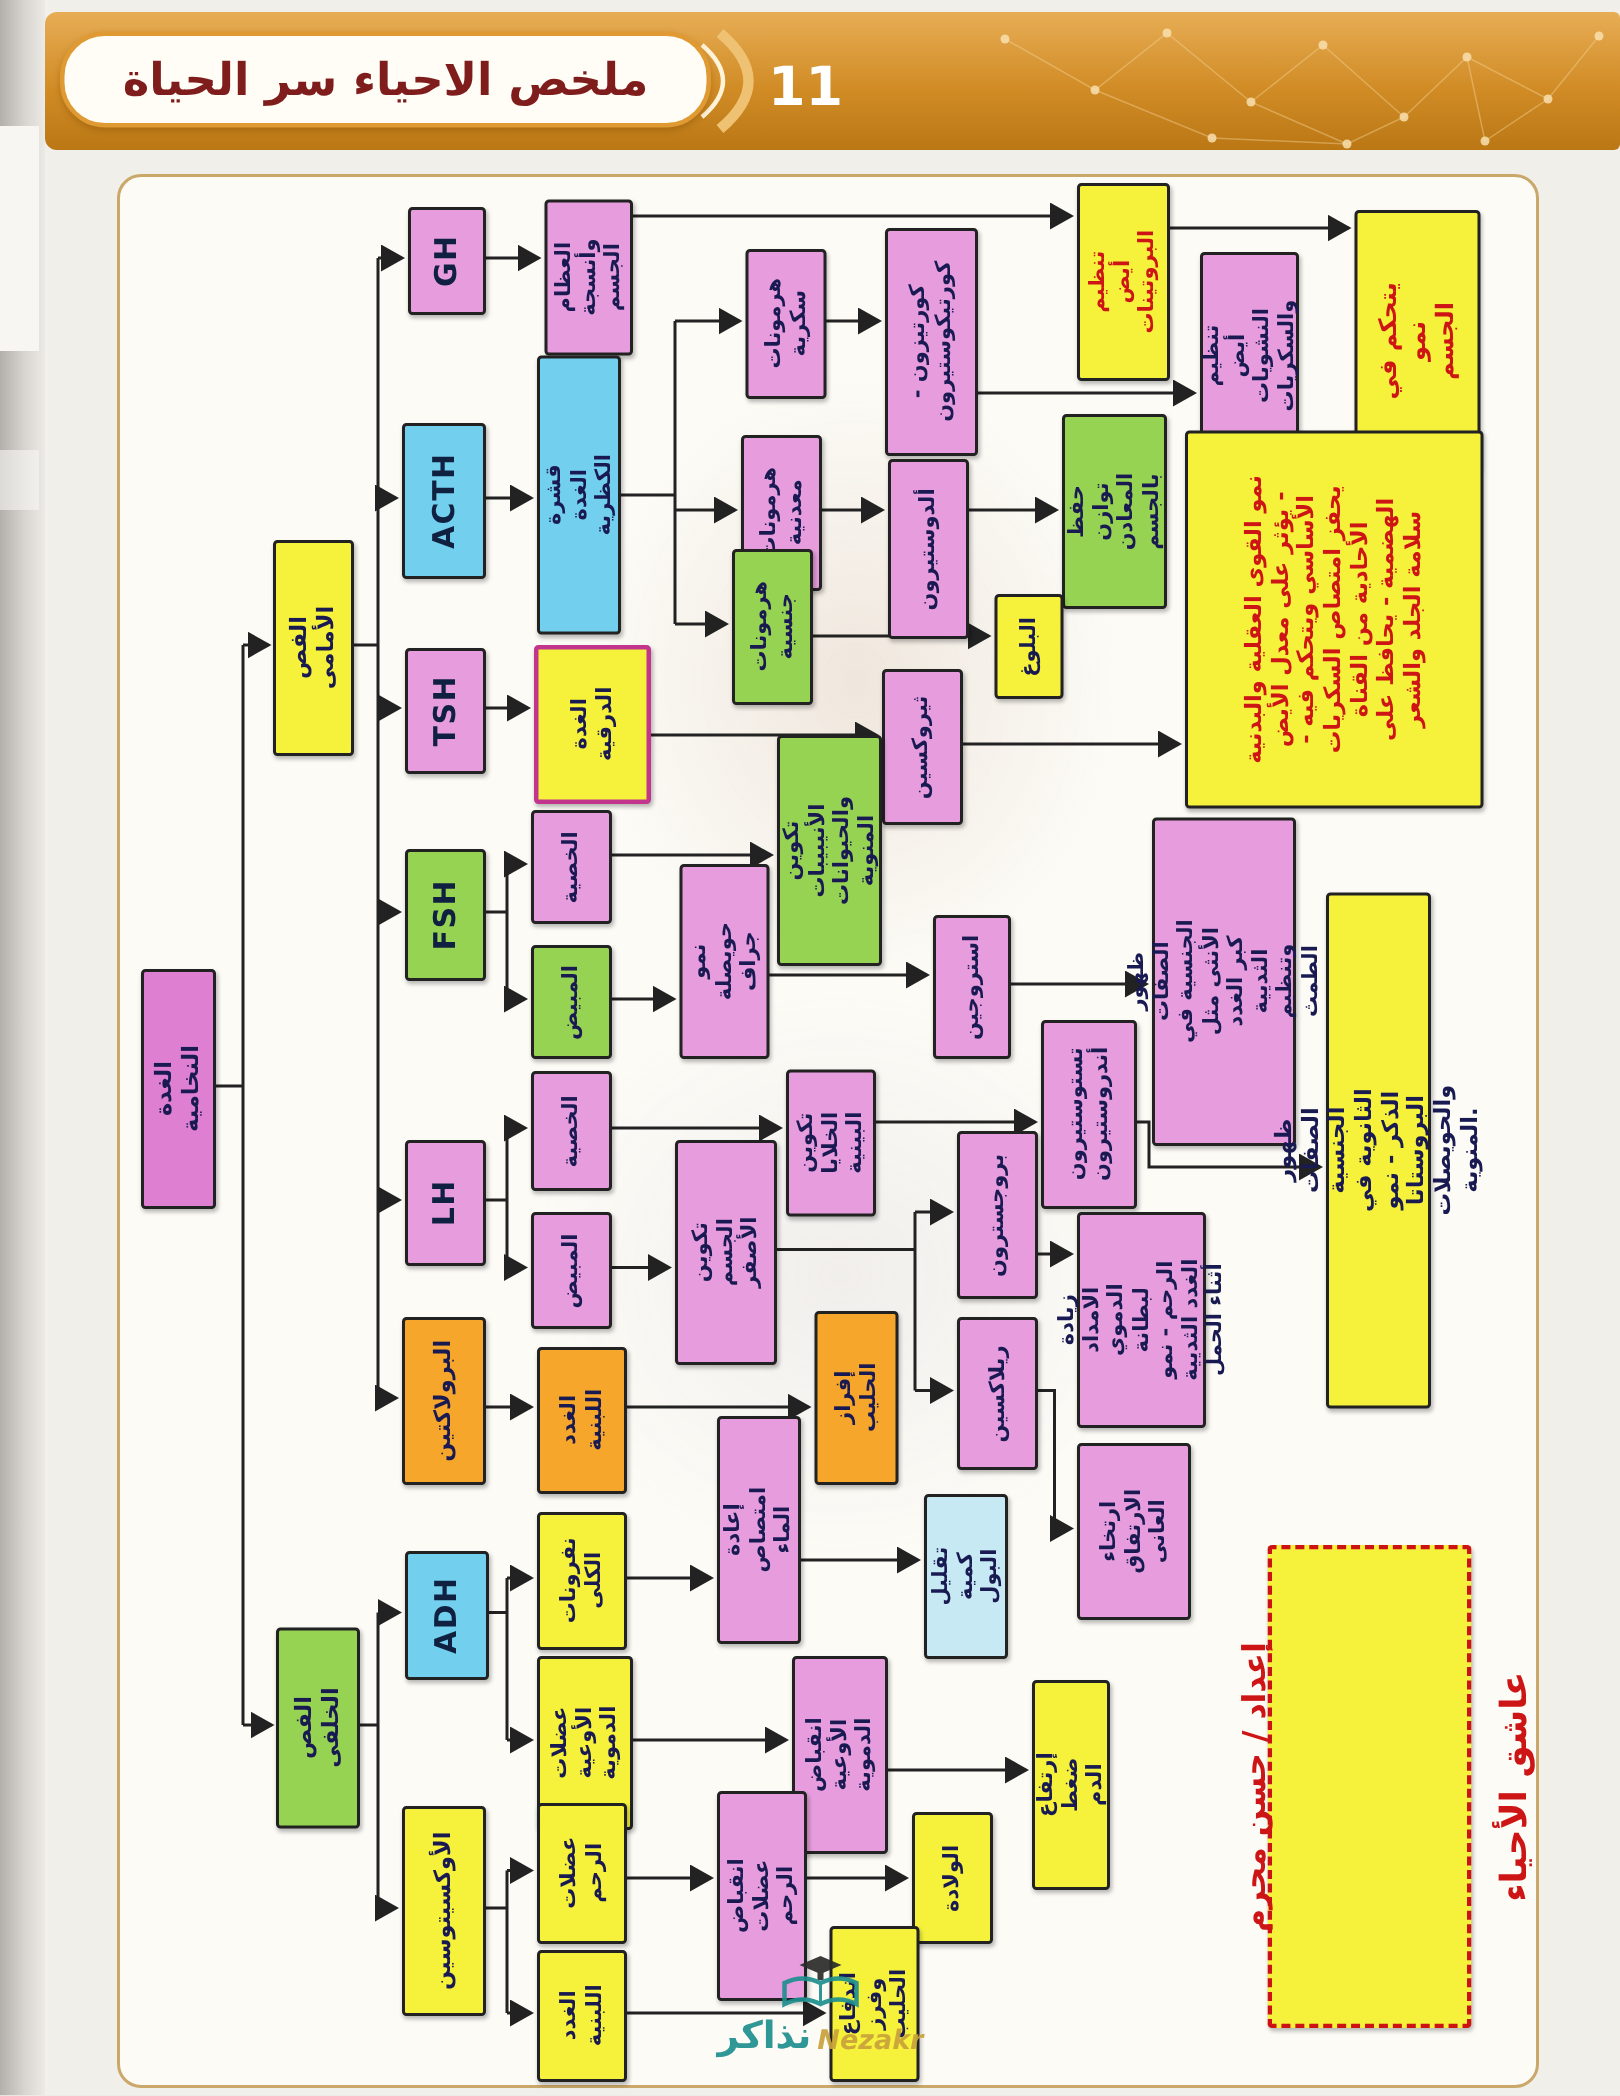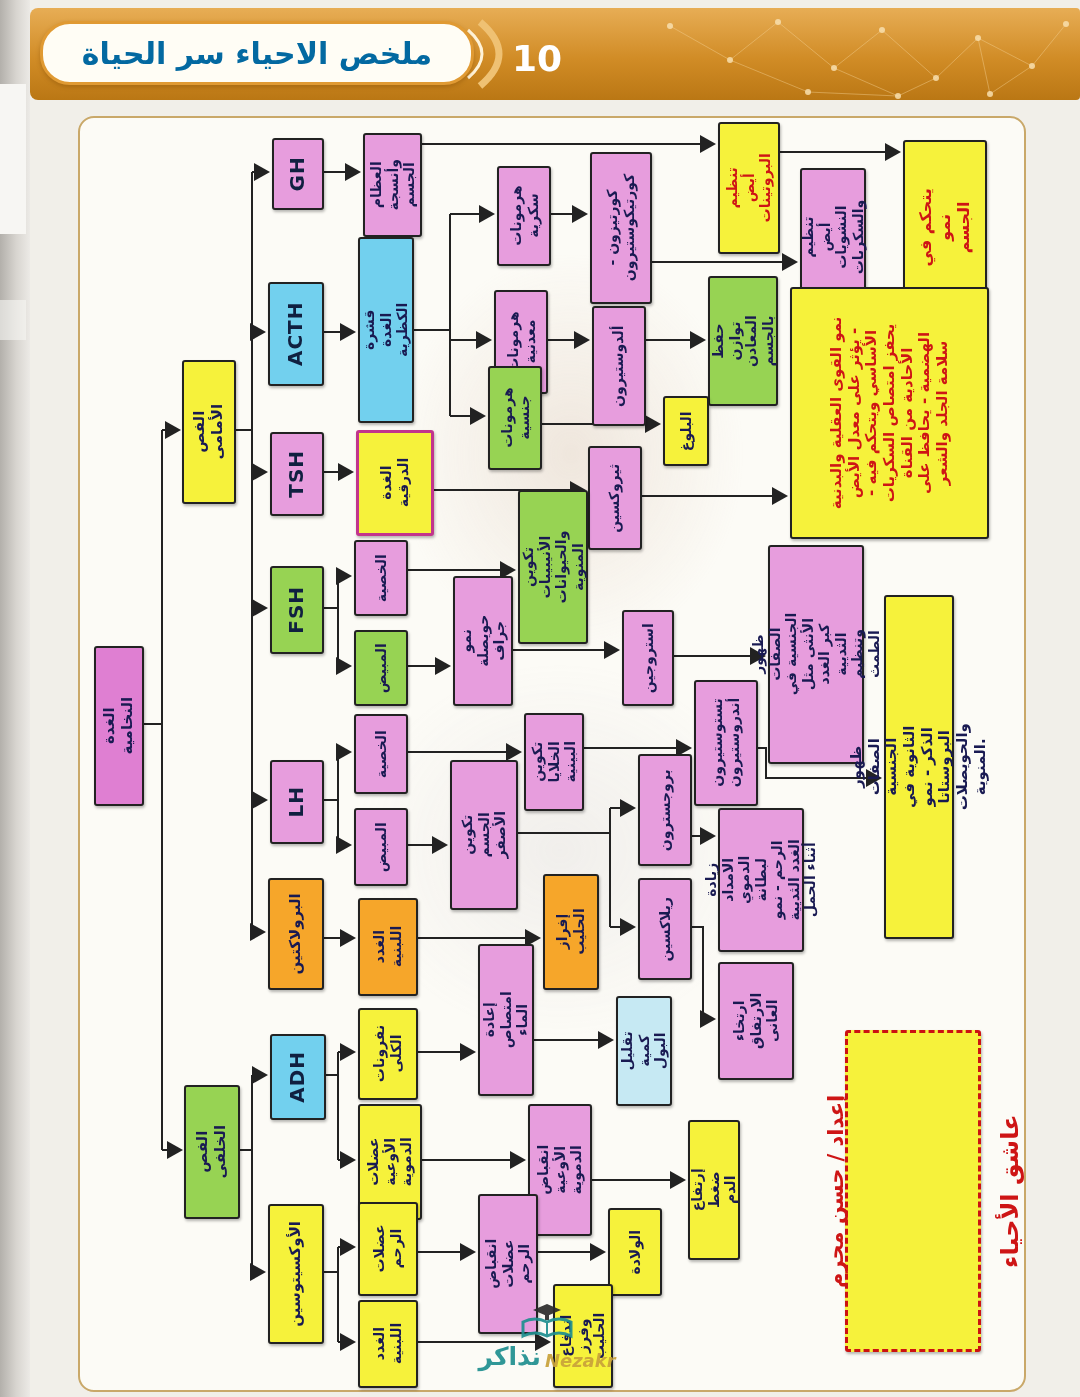--- a/index.html
+++ b/index.html
@@ -2,21 +2,21 @@
 <html><head>
 <meta charset="utf-8">
 <style>
   html,body{margin:0;padding:0;background:#e7e6e2;}
   .page{position:relative;width:1080px;height:1397px;background:#f1efe9;font-family:"DejaVu Sans",sans-serif;overflow:hidden;}
   .scan-strip{position:absolute;left:0;top:0;width:30px;height:100%;background:linear-gradient(90deg,#b3b0ab,#d8d5d0 55%,#eceae6);z-index:0;}
   .scan-strip .tear{position:absolute;left:0;width:26px;background:#f7f6f3;}
   
   .banner{position:absolute;left:30px;top:8px;width:1050px;height:92px;background:linear-gradient(180deg,#e7ad55 0%,#d18c26 55%,#ba7714 100%);border-radius:8px 4px 4px 8px;z-index:2;}
   .title-pill{position:absolute;left:10px;top:13px;width:428px;height:58px;background:#fffdf5;border:3px solid #e09a33;border-radius:30px;display:flex;align-items:center;justify-content:center;box-shadow:0 2px 4px rgba(120,70,0,.35);}
-  .title-pill span{color:#0369a1;font-size:30px;font-weight:bold;white-space:nowrap;}
+  .title-pill span{color:#7f1d1d;font-size:30px;font-weight:bold;white-space:nowrap;}
   .page-num{position:absolute;left:482px;top:30px;color:#ffffff;font-size:36px;font-weight:bold;}
   .pattern{position:absolute;left:0;top:0;}
   
   .card{position:absolute;left:78px;top:116px;width:944px;height:1272px;background:#fcfbf6;border:2px solid #c9a869;border-radius:16px;z-index:1;}
   .face{position:absolute;left:290px;top:220px;width:540px;height:900px;z-index:1;opacity:.55;
     background:
       radial-gradient(ellipse 46% 32% at 52% 26%, rgba(209,183,163,.55), rgba(209,183,163,0) 70%),
       radial-gradient(ellipse 55% 30% at 50% 70%, rgba(170,160,170,.25), rgba(170,160,170,0) 70%);}
   .links{position:absolute;left:0;top:0;z-index:3;pointer-events:none;}
   
@@ -76,21 +76,21 @@
         <circle cx="868" cy="88" r="3"></circle>
           <circle cx="778" cy="84" r="3"></circle>
           <circle cx="960" cy="86" r="3"></circle>
       </g>
       <path d="M450,14 q38,32 0,64" stroke="#efc173" stroke-width="7" fill="none"></path>
       <path d="M438,22 q28,24 0,48" stroke="#fff3d8" stroke-width="3" fill="none"></path>
     </svg>
     <div class="title-pill">
       <span>ملخص الاحياء سر الحياة</span>
     </div>
-    <div class="page-num">10</div>
+    <div class="page-num">11</div>
   </div>
 
   <div class="card"></div>
   <div class="face"></div>
 
   <svg class="links" width="1080" height="1397">
     <defs>
       <marker id="ah" markerWidth="10" markerHeight="10" refX="7" refY="4.5" orient="auto">
         <path d="M0,0 L8,4.5 L0,9 z" fill="#222"></path>
       </marker>

